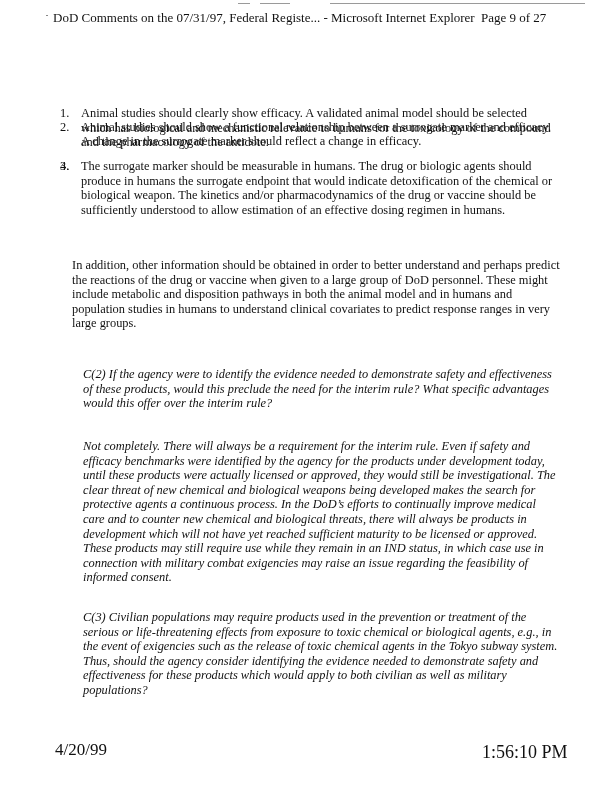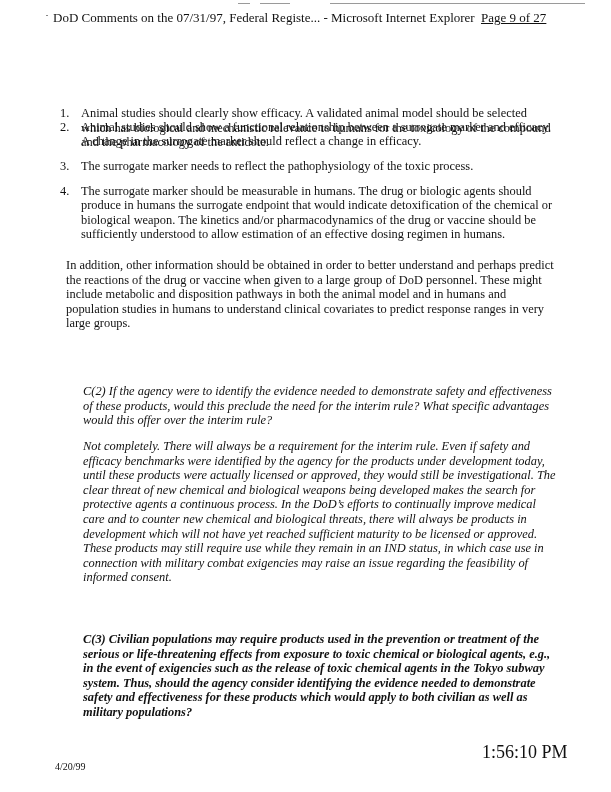--- a/index.html
+++ b/index.html
@@ -6,30 +6,30 @@
     body {
       width: 611px; height: 792px; position: relative; overflow: hidden;
       font-family: "Liberation Serif", "DejaVu Serif", serif;
       color: #111111;
       font-size: 12.4px;
       line-height: 14.6px;
     }
     .scan-line { position: absolute; height: 1px; background: #9a9a9a; }
     .scan-dot { position: absolute; width: 2px; height: 1px; background: #888; }
     .header-title { position: absolute; left: 53px; top: 11px; font-size: 13px; white-space: nowrap; }
-    .header-page { position: absolute; left: 481px; top: 11px; font-size: 13px; white-space: nowrap; text-decoration: underline; }
+    .header-page { position: absolute; left: 481px; top: 11px; font-size: 13px; white-space: nowrap; }
     ol.items { position: absolute; left: 57px; top: 26px; width: 500px; margin: 0; padding: 0; list-style: none; }
     ol.items li { position: relative; padding-left: 24px; margin-bottom: 10px; }
     ol.items li .num { position: absolute; left: 3px; top: 0; }
     .para { position: absolute; margin: 0; }
-    .p-addition { left: 66px; top: 258px; width: 490px; }
-    .q2 { left: 83px; top: 384px; width: 470px; font-style: italic; }
+    .p-addition { left: 72px; top: 258px; width: 490px; }
+    .q2 { left: 83px; top: 367px; width: 470px; font-style: italic; }
     .ans2 { left: 83px; top: 439px; width: 475px; font-style: italic; }
-    .q3 { left: 83px; top: 632px; width: 475px; font-style: italic; font-weight: bold; }
-    .footer-date { position: absolute; left: 55px; top: 760px; font-size: 10px; }
+    .q3 { left: 83px; top: 610px; width: 475px; font-style: italic; }
+    .footer-date { position: absolute; left: 55px; top: 743px; font-size: 17px; }
     .footer-time { position: absolute; left: 482px; top: 745px; font-size: 18px; }
   </style>
 </head>
 <body>
 
 <div class="scan-line" style="left:238px; top:3px; width:12px;"></div>
 <div class="scan-line" style="left:260px; top:3px; width:30px;"></div>
 <div class="scan-line" style="left:330px; top:3px; width:255px;"></div>
 <div class="scan-dot" style="left:46px; top:15px;"></div>
 
@@ -40,21 +40,20 @@
   <li style="top:40px; margin-top:40px;">
     <span class="num">1.</span>
     <span>Animal studies should clearly show efficacy. A validated animal model should be selected which has biological and mechanistic relevance to humans for the toxicology of the compound and the pharmacology of the antidote.</span>
   </li>
   <li>
     <span class="num">2.</span>
     <span>Animal studies should show a functional relationship between a surrogate marker and efficacy. A change in the surrogate marker should reflect a change in efficacy.</span>
   </li>
   <li>
     <span class="num">3.</span>
-    <span>The surrogate marker needs to reflect the pathophysiology of the toxic process.</span>
   </li>
   <li>
     <span class="num">4.</span>
     <span>The surrogate marker should be measurable in humans. The drug or biologic agents should produce in humans the surrogate endpoint that would indicate detoxification of the chemical or biological weapon. The kinetics and/or pharmacodynamics of the drug or vaccine should be sufficiently understood to allow estimation of an effective dosing regimen in humans.</span>
   </li>
 </ol>
 
 <p class="para p-addition">In addition, other information should be obtained in order to better understand and perhaps predict the reactions of the drug or vaccine when given to a large group of DoD personnel. These might include metabolic and disposition pathways in both the animal model and in humans and population studies in humans to understand clinical covariates to predict response ranges in very large groups.</p>
 <p class="para q2">C(2) If the agency were to identify the evidence needed to demonstrate safety and effectiveness of these products, would this preclude the need for the interim rule? What specific advantages would this offer over the interim rule?</p>
 <p class="para ans2">Not completely. There will always be a requirement for the interim rule. Even if safety and efficacy benchmarks were identified by the agency for the products under development today, until these products were actually licensed or approved, they would still be investigational. The clear threat of new chemical and biological weapons being developed makes the search for protective agents a continuous process. In the DoD’s efforts to continually improve medical care and to counter new chemical and biological threats, there will always be products in development which will not have yet reached sufficient maturity to be licensed or approved. These products may still require use while they remain in an IND status, in which case use in connection with military combat exigencies may raise an issue regarding the feasibility of informed consent.</p>

